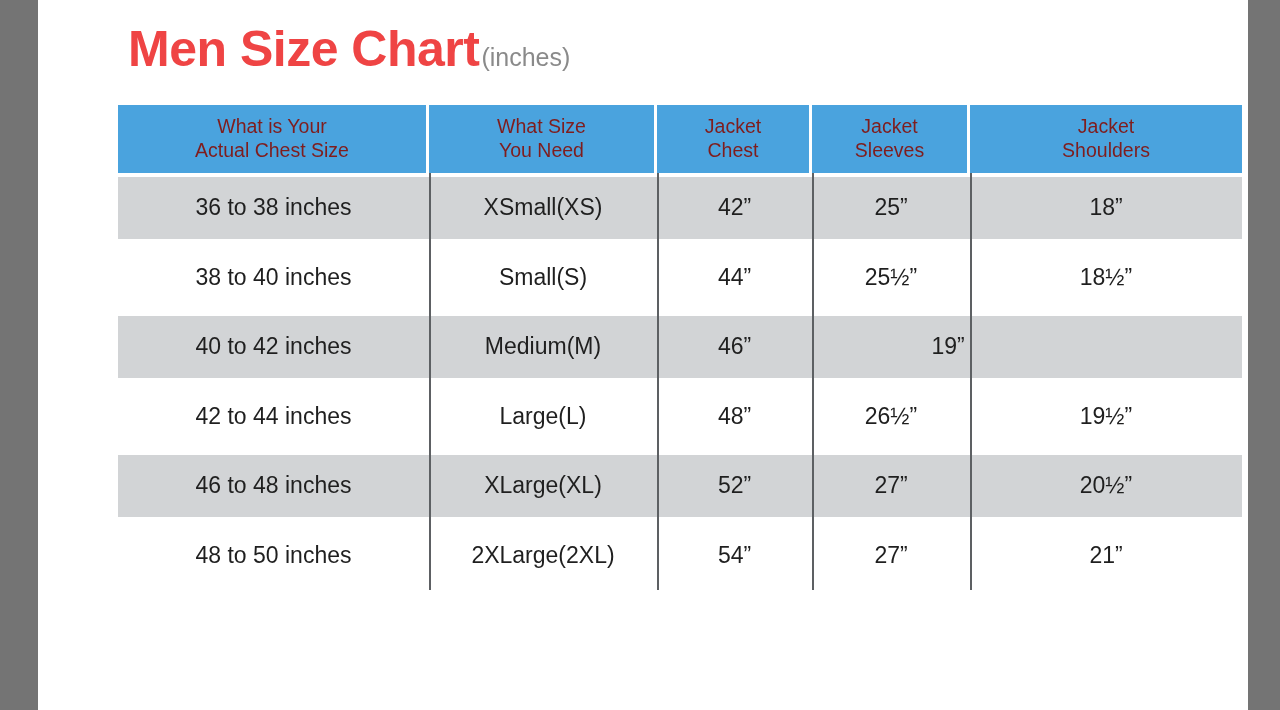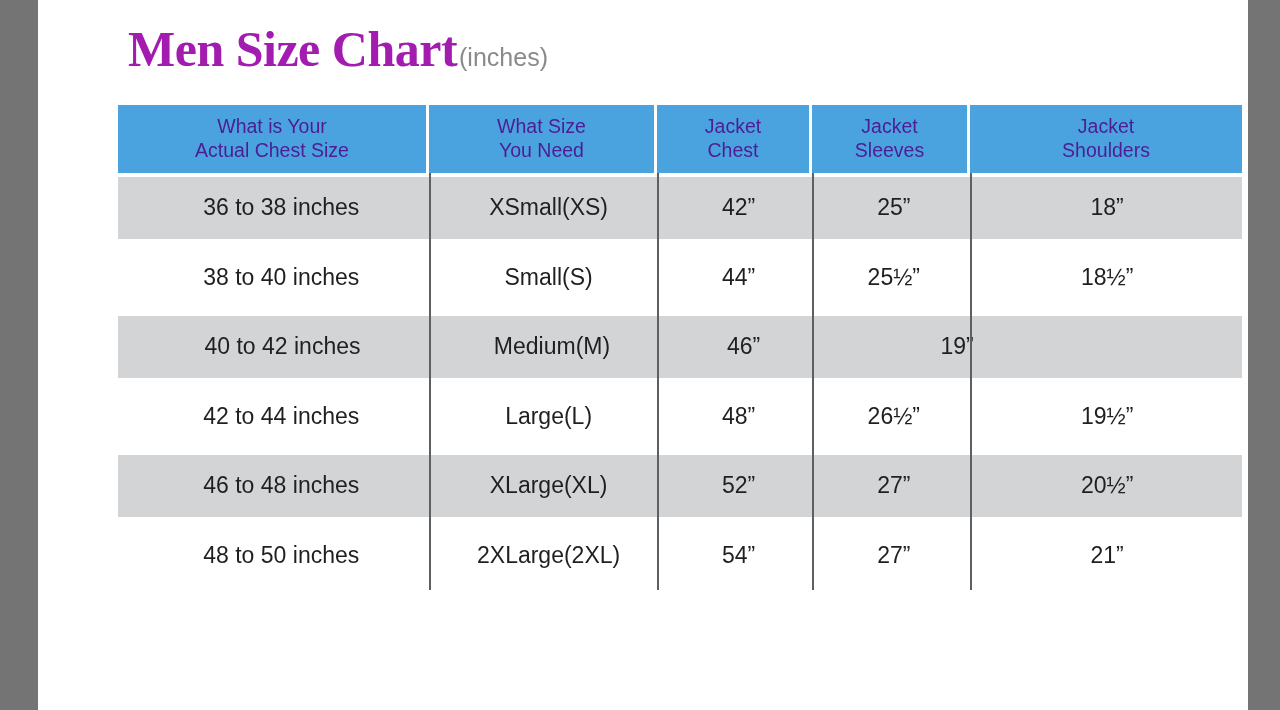--- a/index.html
+++ b/index.html
@@ -39,23 +39,22 @@
     position: absolute;
     left: 90px;
     top: 20px;
     display: flex;
     align-items: baseline;
     white-space: nowrap;
   }
   .title-main {
     font-size: 50px;
     font-weight: 700;
-    color: #a21caf;
+    color: #ef4444;
     letter-spacing: -0.5px;
-    font-family: Liberation Serif, serif;
   }
   .title-sub {
     font-size: 25px;
     font-weight: 400;
     color: #8a8a8a;
     margin-left: 2px;
   }
 
   
   .table {
@@ -65,42 +64,41 @@
     width: 1124px;
   }
 
   .thead {
     display: flex;
     height: 68px;
     background: #ffffff;
   }
   .th {
     background: #4aa3de;
-    color: #4c1d95;
+    color: #7f1d1d;
     font-size: 19.5px;
     line-height: 1.22;
     font-weight: 400;
     text-align: center;
     display: flex;
     flex-direction: column;
     align-items: center;
     justify-content: center;
     box-sizing: border-box;
     border-right: 3px solid #ffffff;
   }
   .th:last-child { border-right: none; }
   .th .l2 { display: block; }
 
   .tbody { position: relative; }
 
   .tr {
     display: flex;
     height: 69.5px;
     position: relative;
-    padding-left: 9px;
   }
   .tr.shaded::before {
     content: "";
     position: absolute;
     left: 0; right: 0;
     top: 4px; bottom: 4px;
     background: #d2d4d6;
   }
   .td {
     position: relative;

